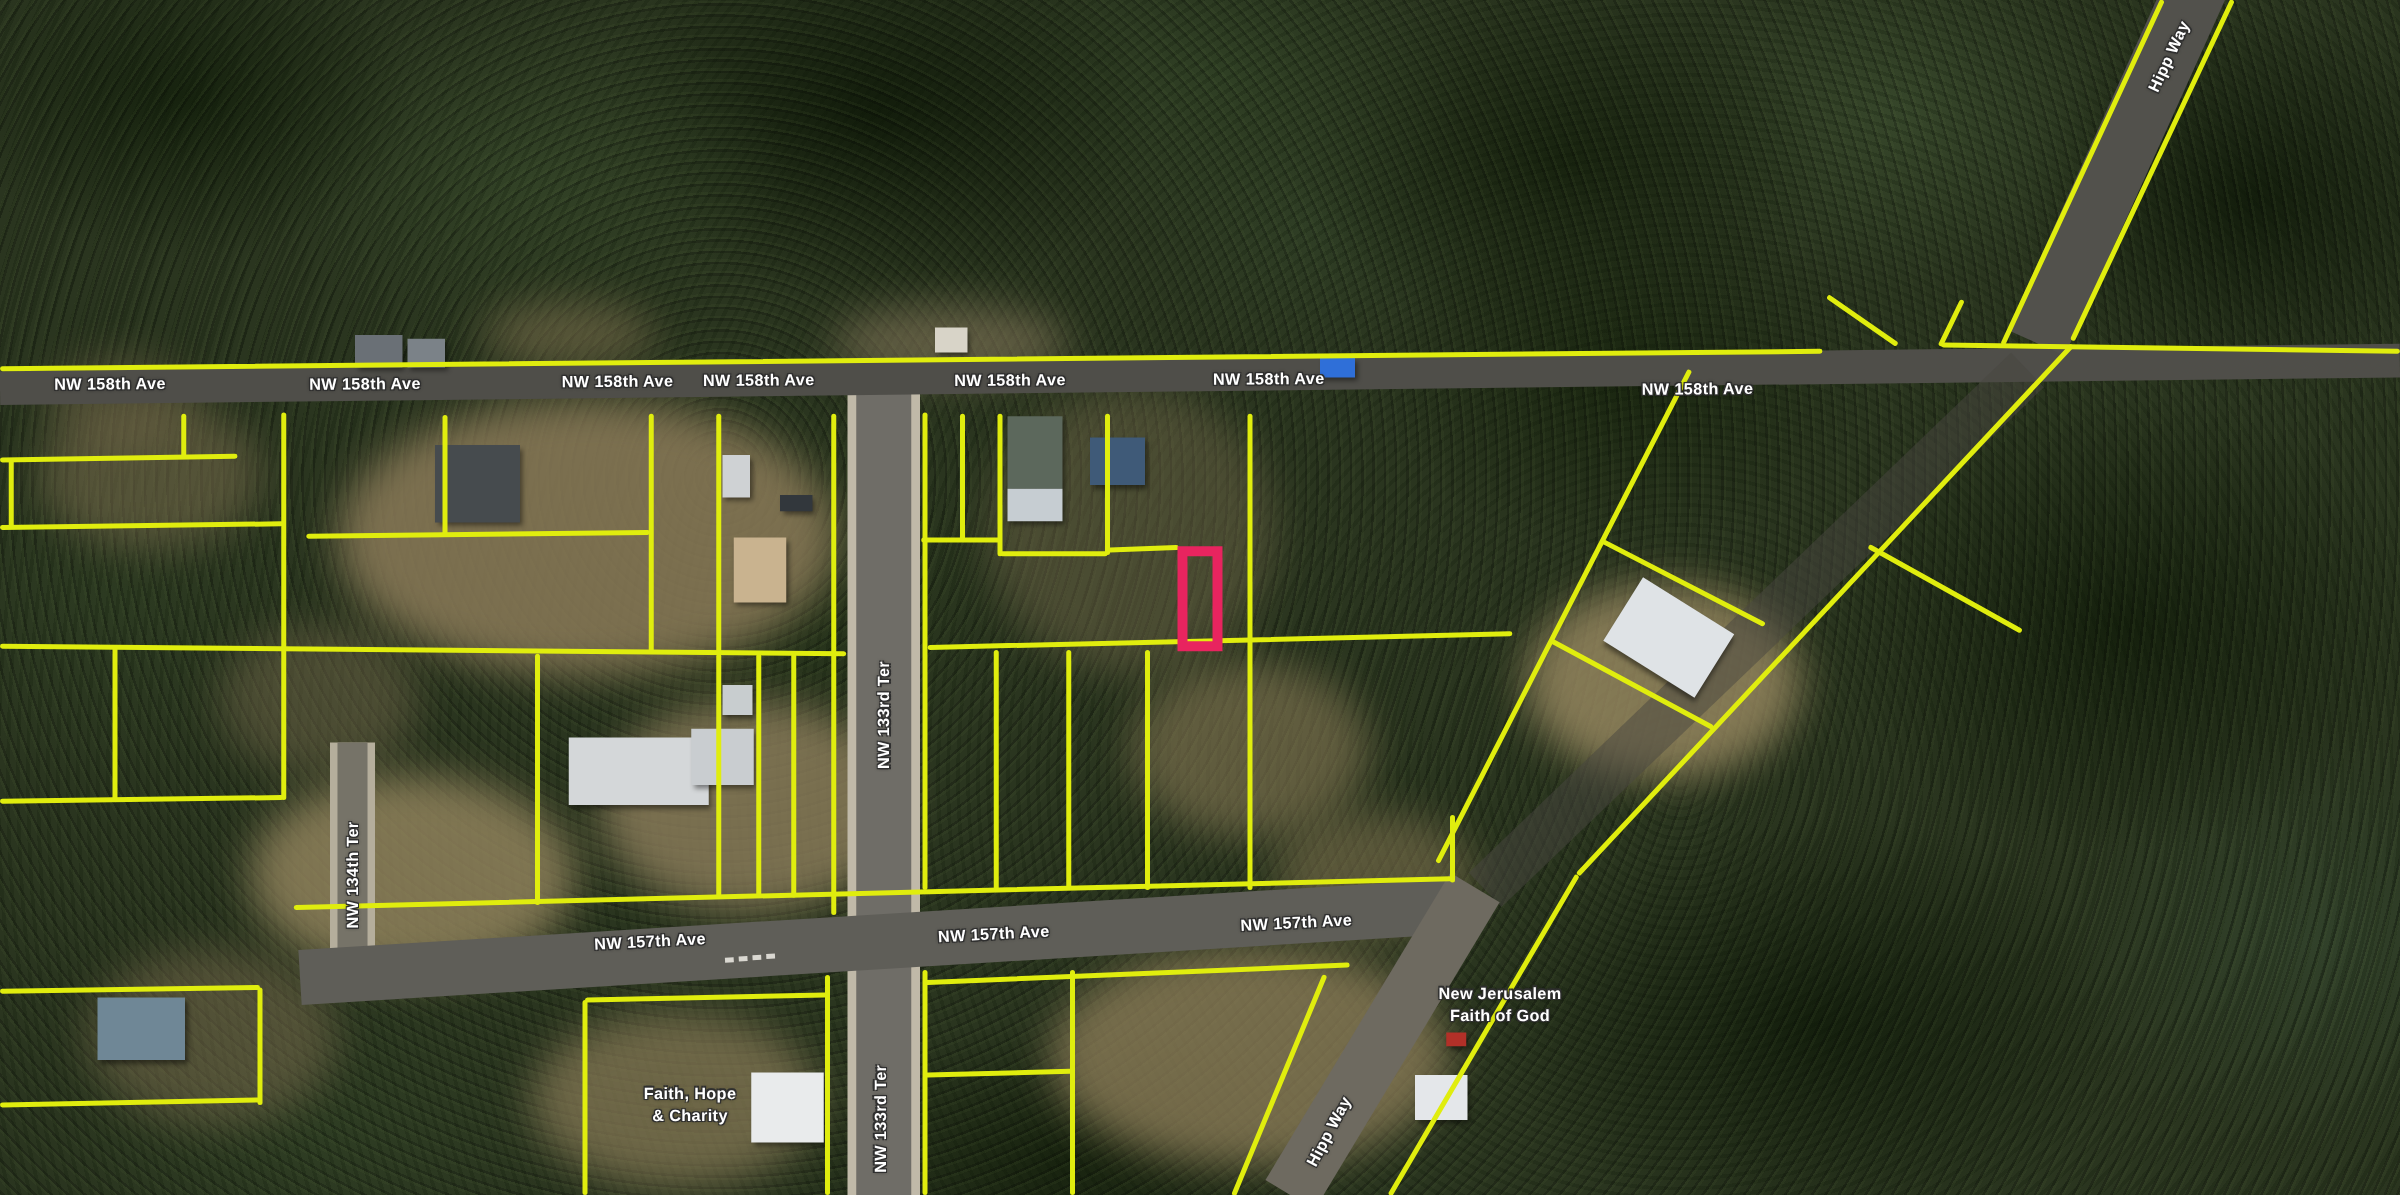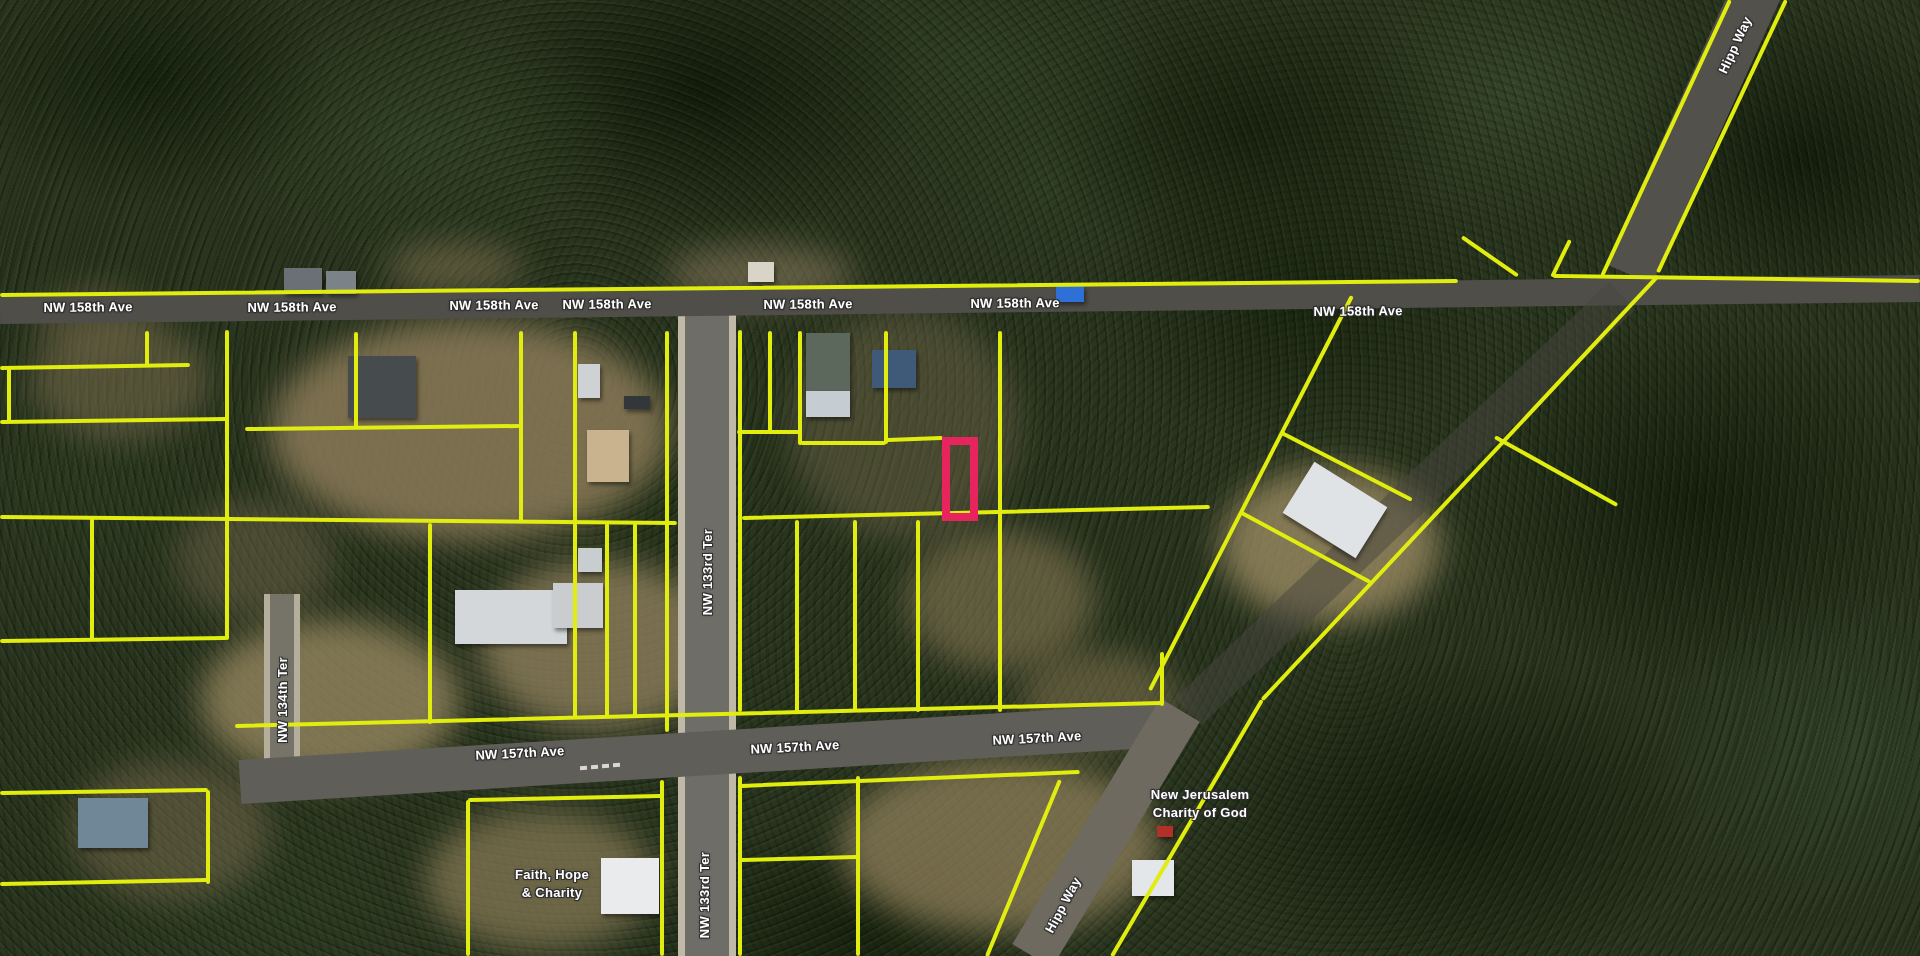--- a/index.html
+++ b/index.html
@@ -159,19 +159,19 @@
     <div class="lbl" style="left: 520px; top: 753px; transform: translate(-50%, -50%) rotate(-3deg);">NW 157th Ave</div>
     <div class="lbl" style="left: 795px; top: 747px; transform: translate(-50%, -50%) rotate(-3deg);">NW 157th Ave</div>
     <div class="lbl" style="left: 1037px; top: 738px; transform: translate(-50%, -50%) rotate(-3deg);">NW 157th Ave</div>
     <div class="lbl" style="left: 707px; top: 572px; transform: translate(-50%, -50%) rotate(-90deg);">NW 133rd Ter</div>
     <div class="lbl" style="left: 704px; top: 895px; transform: translate(-50%, -50%) rotate(-90deg);">NW 133rd Ter</div>
     <div class="lbl" style="left: 282px; top: 700px; transform: translate(-50%, -50%) rotate(-90deg);">NW 134th Ter</div>
     <div class="lbl" style="left: 1735px; top: 45px; transform: translate(-50%, -50%) rotate(-65deg);">Hipp Way</div>
     <div class="lbl" style="left: 1063px; top: 905px; transform: translate(-50%, -50%) rotate(-62deg);">Hipp Way</div>
     <div class="lbl place" style="left: 1200px; top: 804px; transform: translate(-50%, -50%);">
       <div>New Jerusalem</div>
-      <div>Charity of God</div>
+      <div>Faith of God</div>
     </div>
     <div class="lbl place" style="left: 552px; top: 884px; transform: translate(-50%, -50%);">
       <div>Faith, Hope</div>
       <div>&amp; Charity</div>
     </div>
   </div>
 
 </body></html>

